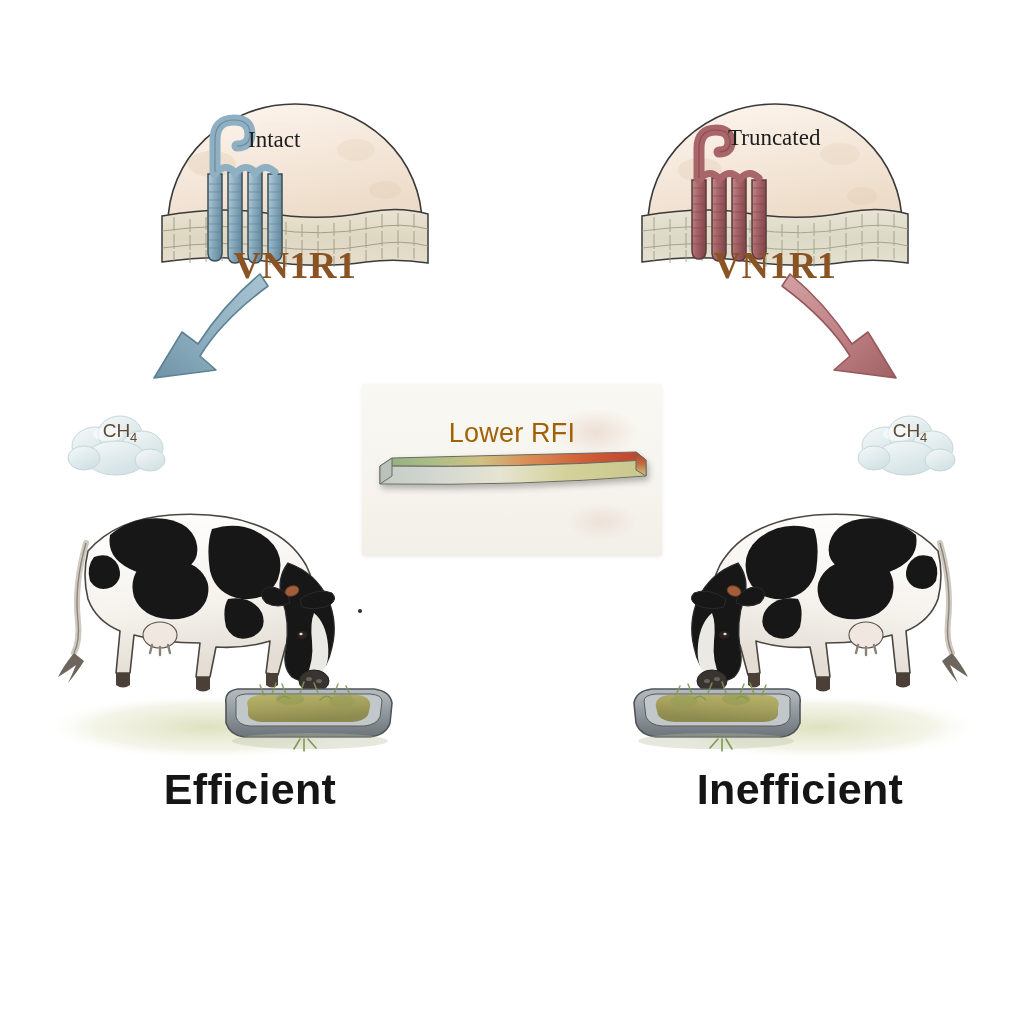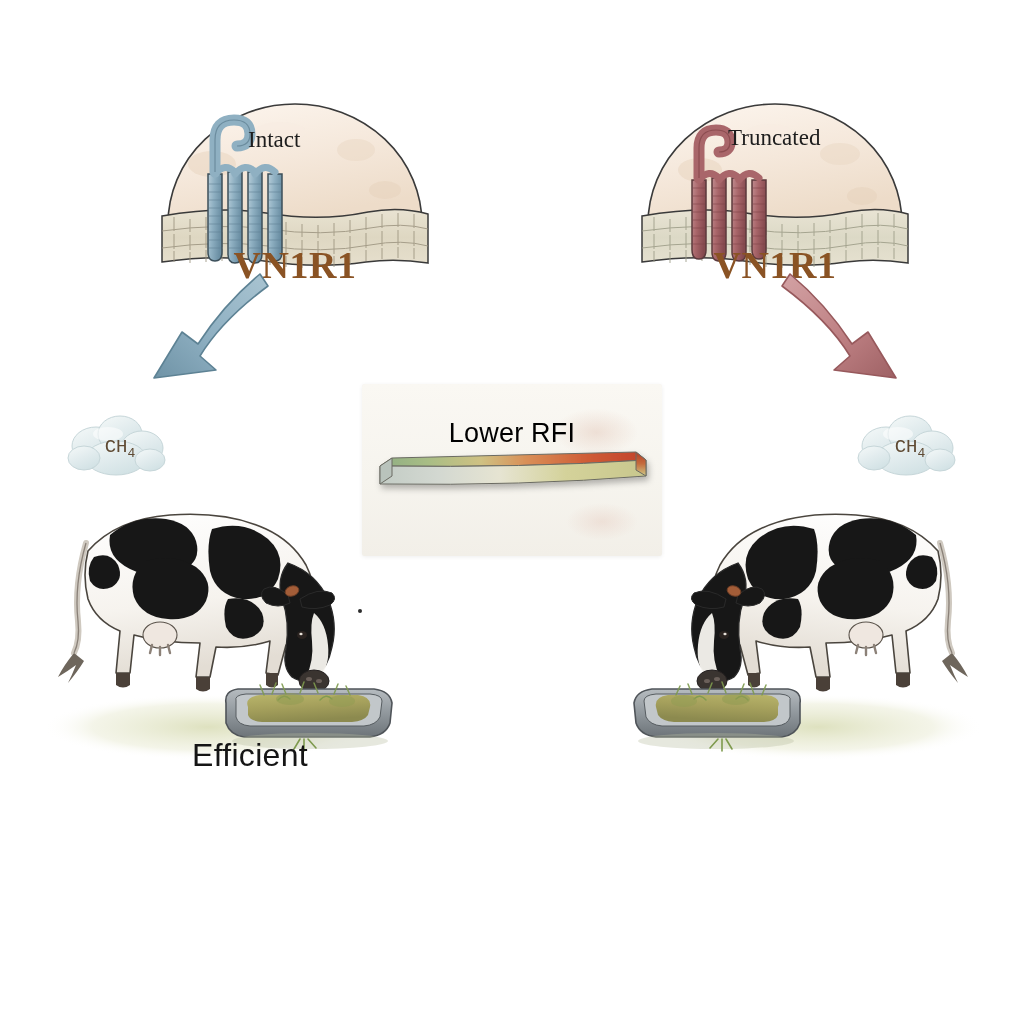--- a/index.html
+++ b/index.html
@@ -72,63 +72,63 @@
       radial-gradient(ellipse 50px 26px at 80% 80%, rgba(216,164,146,0.22), rgba(216,164,146,0) 72%),
       linear-gradient(180deg, #faf8f3 0%, #f6f4ee 55%, #f2efe8 100%);
     border-radius: 3px;
   }
   .rfi-text {
     position: absolute;
     width: 300px;
     text-align: center;
     font-family: "Liberation Sans", sans-serif;
     font-size: 27px;
-    color: #000000;
+    color: #a16207;
     letter-spacing: 0.2px;
   }
   #rfi-text-top    { top: 34px; left: 0; }
   #rfi-text-bottom { top: 115px; left: 0; }
 
   #rfi-bar-wrap {
     position: absolute;
     left: 12px; top: 66px;
     width: 276px; height: 54px;
   }
 
   
   .cloud-wrap { position: absolute; width: 120px; height: 86px; }
   #cloud-left  { left: 58px;  top: 402px; }
   #cloud-right { left: 848px; top: 402px; }
   .cloud-label {
     position: absolute;
     width: 120px; text-align: center;
-    top: 34px; left: 2px;
-    font-family: Liberation Mono, monospace;
+    top: 18px; left: 2px;
+    font-family: Liberation Sans, sans-serif;
     font-size: 19px;
     color: #5f4a33;
     pointer-events: none;
   }
   .cloud-label sub { font-size: 13px; }
 
   
   .cow-scene { position: absolute; width: 400px; height: 270px; }
   #cow-scene-left  { left: 38px;  top: 495px; }
   #cow-scene-right { left: 588px; top: 495px; }
   #cow-scene-right .cow-svg { transform: scaleX(-1); transform-origin: 50% 50%; }
   .cow-svg { display: block; width: 100%; height: 100%; overflow: visible; }
 
   
   .outcome-label {
     position: absolute;
     width: 320px;
     text-align: center;
-    top: 737px;
+    top: 765px;
     font-family: "Liberation Sans", sans-serif;
-    font-size: 32px;
-    font-weight: 400;
+    font-size: 43px;
+    font-weight: 700;
     color: #151515;
     letter-spacing: 0.3px;
   }
   #outcome-left  { left: 90px; }
   #outcome-right { left: 640px; }
 </style>
 </head>
 <body>
 
 <div id="canvas">
@@ -558,14 +558,15 @@
         <path d="M240 205 Q246 198 252 204 M282 205 Q288 198 294 204"></path>
       </g>
       <ellipse cx="252" cy="204" rx="14" ry="6" fill="#8f9b52" opacity="0.55"></ellipse>
       <ellipse cx="304" cy="206" rx="13" ry="6" fill="#8f9b52" opacity="0.5"></ellipse>
       <ellipse cx="272" cy="246" rx="78" ry="8" fill="#b8bca0" opacity="0.35"></ellipse>
       <path d="M262 244 L256 254 M266 244 L266 256 M270 244 L278 253" stroke="#7e9a4e" stroke-width="1.6" fill="none" stroke-linecap="round"></path>
     </svg>
   </div>
 
   <div class="outcome-label" id="outcome-left">Efficient</div>
+  <div class="outcome-label" id="outcome-right">Inefficient</div>
 
 </div>
 
 </body></html>

